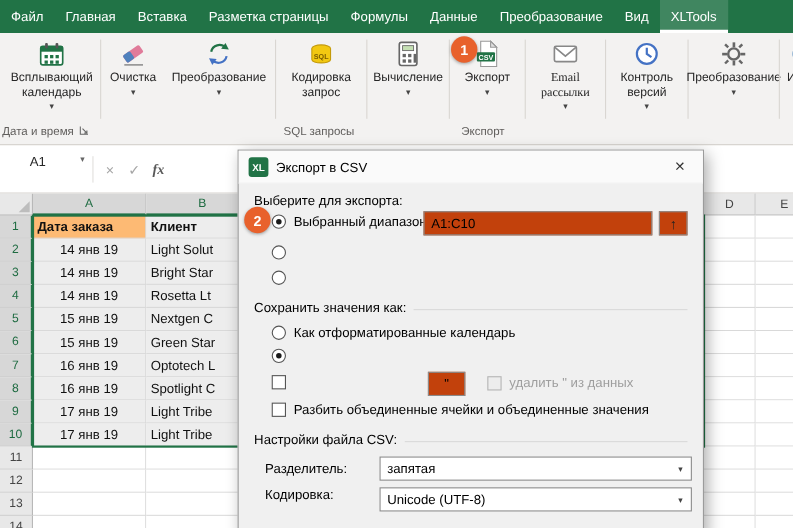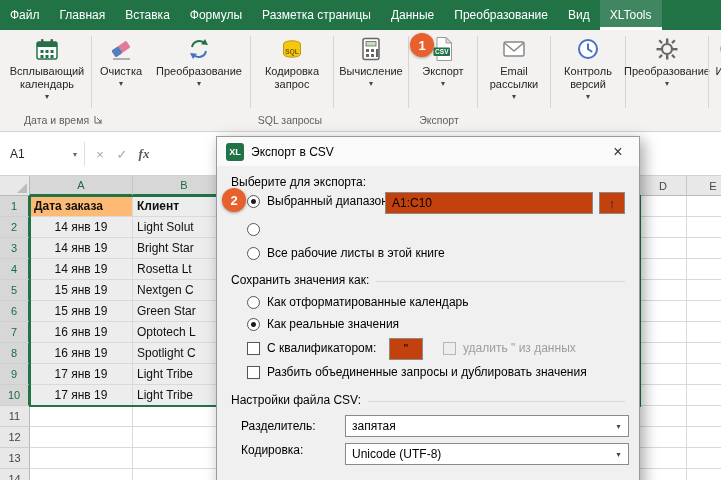--- a/index.html
+++ b/index.html
@@ -18,21 +18,21 @@
   .rb .icon{height:27px;display:flex;align-items:center;justify-content:center}
   .rb .lbl{line-height:13px;margin-top:3px}
   .rb .caret{font-size:8px;color:#444;line-height:9px;margin-top:1px}
   .sep{width:1px;background:#D9D6D2;margin:6px 1px;flex:none}
   .group-labels{position:absolute;left:0;right:0;bottom:1px;height:16px;font-size:10.5px;color:#605E5C}
   .glabel{position:absolute;top:0;display:flex;align-items:center;justify-content:center;gap:5px;white-space:nowrap}
   .glabel.left{justify-content:flex-start}
 
   
   .formula-bar{position:absolute;top:133px;left:0;right:0;height:43px;background:#fff;border-bottom:1px solid #D5D2CE;display:flex;align-items:center}
-  .name-box{width:84px;height:28px;display:flex;align-items:center;padding-left:10px;font-size:12px;color:#262626;position:relative}
+  .name-box{width:84px;height:28px;display:flex;align-items:flex-start;padding-left:27px;font-size:12px;color:#262626;position:relative}
   .nb-caret{position:absolute;right:7px;font-size:8px;color:#666}
   .fb-sep{width:1px;height:24px;background:#E1DFDD;margin-right:4px}
   .fb-btn{width:22px;text-align:center;font-size:13px;color:#A6A6A6}
   .fb-btn.fx{font-family:"Liberation Serif",serif;font-style:italic;font-weight:bold;color:#595959}
   .fb-input{flex:1;height:28px}
 
   
   .sheet{position:absolute;top:176px;left:0;width:740px;height:304px;overflow:hidden}
   .colheads{display:flex;height:20px}
   .corner{width:30px;flex:none;background:#E8E8E8;border-right:1px solid #B8B8B8;border-bottom:1px solid #B8B8B8;position:relative}
@@ -76,22 +76,22 @@
 </style>
 </head>
 <body>
 
 <div class="screen">
 
   <div class="tabbar">
       <div class="tab">Файл</div>
       <div class="tab">Главная</div>
       <div class="tab">Вставка</div>
+      <div class="tab">Разметка страницы</div>
       <div class="tab">Формулы</div>
-      <div class="tab">Разметка страницы</div>
       <div class="tab">Данные</div>
       <div class="tab">Преобразование</div>
       <div class="tab">Вид</div>
       <div class="tab active">XLTools</div>
     </div>
 
   <div class="ribbon">
     <div class="ribbon-buttons">
         <div class="rb" style="width: 86px;">
           <span class="icon">
@@ -175,21 +175,21 @@
               <path d="M7 1.5h9l5.5 5.5v17.5H7z" fill="#fff" stroke="#999"></path>
               <path d="M16 1.5l5.5 5.5H16z" fill="#E0E0E0" stroke="#999"></path>
               <rect x="3.5" y="11.5" width="16.5" height="8.5" rx="1" fill="#217346"></rect>
               <text x="11.8" y="18.3" font-size="6.5" font-weight="bold" text-anchor="middle" fill="#fff">CSV</text>
             </svg>
           </span>
           <span class="lbl">Экспорт</span>
           <span class="caret">▾</span>
         </div>
         <div class="sep"></div>
-        <div class="rb" style="width: 70px;">
+        <div class="rb" style="width: 70px; font-family: Liberation Serif, serif;">
           <span class="icon">
             <svg width="26" height="26">
               <rect x="3" y="6" width="20" height="14" rx="1.5" fill="#fff" stroke="#888" stroke-width="1.5"></rect>
               <path d="M3.5 7l9.5 8 9.5-8" fill="none" stroke="#888" stroke-width="1.5"></path>
             </svg>
           </span>
           <span class="lbl">Email рассылки</span>
           <span class="caret">▾</span>
         </div>
         <div class="sep"></div>
@@ -229,21 +229,21 @@
             <svg width="26" height="26">
               <circle cx="13" cy="13" r="9.5" fill="#2E75B6"></circle>
               <rect x="11.9" y="11" width="2.4" height="7.5" fill="#fff"></rect>
               <circle cx="13.1" cy="8" r="1.6" fill="#fff"></circle>
             </svg>
           </span>
           <span class="lbl">Инфо</span>
         </div>
       </div>
     <div class="group-labels">
-      <div class="glabel left" style="left:24px;width:96px">
+      <div class="glabel left" style="left:2px;width:96px">
         <span>Дата и время</span>
         <span class="launcher">
           <svg width="9" height="9">
               <path d="M1 1v7h7" fill="none" stroke="#666"></path>
               <path d="M3 3l4 4M7 4.6V7H4.6" stroke="#666" fill="none"></path>
             </svg>
         </span>
       </div>
       <div class="glabel" style="left:250px;width:80px">
         <span>SQL запросы</span>
@@ -410,50 +410,47 @@
     <div class="txt" style="left:168px;top:55px;width:208px">A1:C10</div>
     <div class="txt upbtn" style="left:382px;top:55px;width:26px">
         <span>↑</span>
       </div>
 
     <div class="drow" style="left:30px;top:86px">
       <span class="radio"></span>
     </div>
     <div class="drow" style="left:30px;top:109px">
       <span class="radio"></span>
-      <span>Все рабочие листы в этой книге</span>
     </div>
 
     <div class="ghdr" style="top:136px">
       <span>Сохранить значения как:</span>
         <span class="gline"></span>
     </div>
 
     <div class="drow" style="left:30px;top:158px">
       <span class="radio"></span>
       <span>Как отформатированные календарь</span>
     </div>
     <div class="drow" style="left:30px;top:180px">
       <span class="radio checked"></span>
-      <span>Как реальные значения</span>
     </div>
 
     <div class="drow" style="left:30px;top:204px">
       <span class="checkbox"></span>
-      <span>С квалификатором:</span>
     </div>
     <div class="txt centered" style="left:172px;top:201px;width:34px">"</div>
     <div class="drow disabled" style="left:226px;top:204px">
       <span class="checkbox disabled"></span>
       <span>удалить " из данных</span>
     </div>
 
     <div class="drow" style="left:30px;top:228px">
       <span class="checkbox"></span>
-      <span>Разбить объединенные запросы и дублировать значения</span>
+      <span>Разбить объединенные ячейки и объединенные значения</span>
     </div>
 
     <div class="ghdr" style="top:256px">
       <span>Настройки файла CSV:</span>
         <span class="gline"></span>
     </div>
 
     <div class="dlg-label" style="left:24px;top:282px">Разделитель:</div>
     <div class="combo" style="left:128px;top:278px;width:284px">
       <span>запятая</span>

